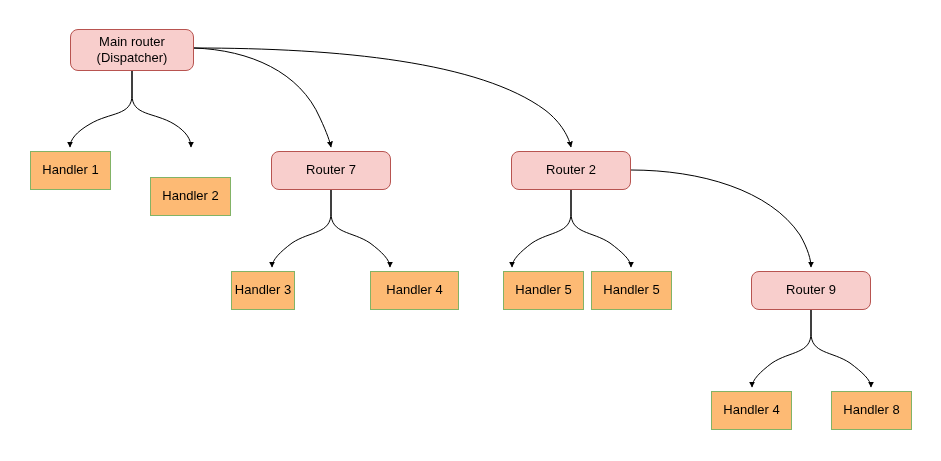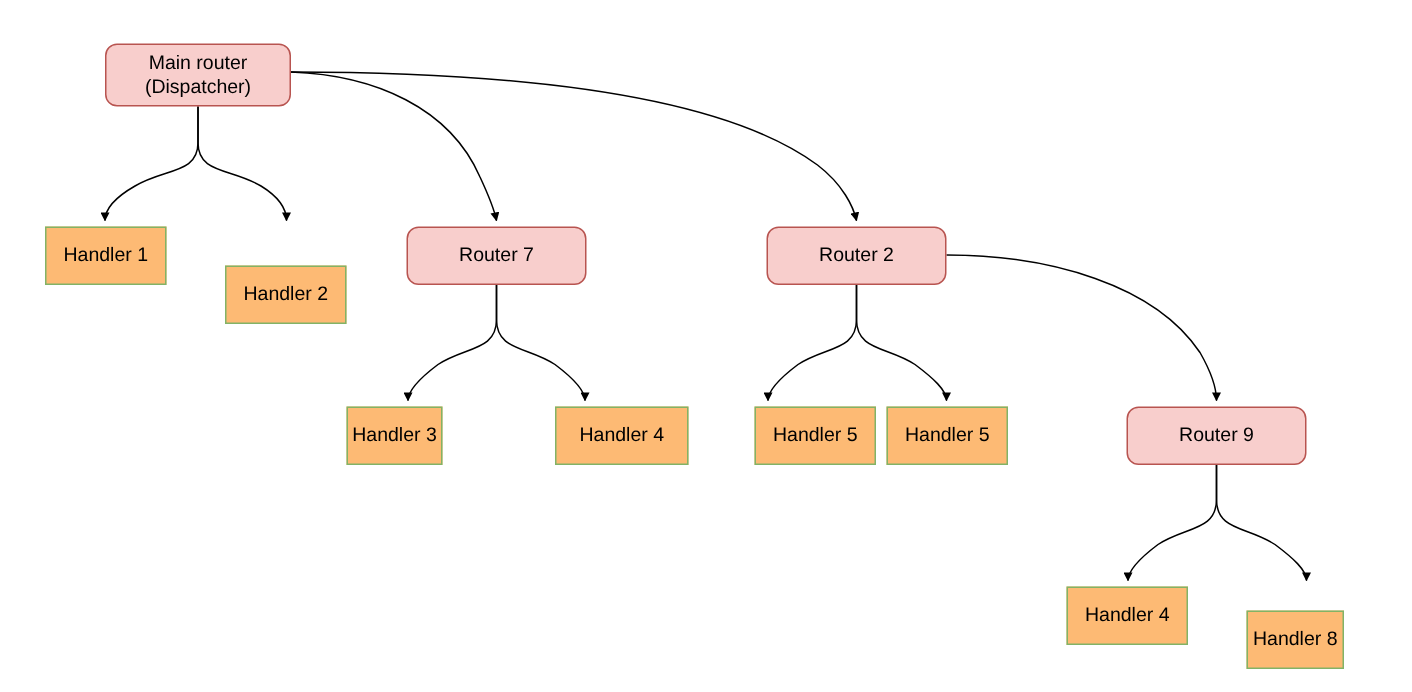--- a/index.html
+++ b/index.html
@@ -78,16 +78,16 @@
       <div class="node handler" style="left: 30px; top: 151px; width: 81px; height: 39px;"><span>Handler 1</span></div>
       <div class="node handler" style="left: 150px; top: 151px; width: 81px; height: 39px; margin-top: 26px;"><span>Handler 2</span></div>
       <div class="node router" style="left: 271px; top: 151px; width: 120px; height: 39px;"><span>Router 7</span></div>
       <div class="node router" style="left: 511px; top: 151px; width: 120px; height: 39px;"><span>Router 2</span></div>
       <div class="node handler" style="left: 231px; top: 271px; width: 64px; height: 39px;"><span>Handler 3</span></div>
       <div class="node handler" style="left: 370px; top: 271px; width: 89px; height: 39px;"><span>Handler 4</span></div>
       <div class="node handler" style="left: 471px; top: 271px; width: 81px; height: 39px; margin-left: 32px;"><span>Handler 5</span></div>
       <div class="node handler" style="left: 591px; top: 271px; width: 81px; height: 39px;"><span>Handler 5</span></div>
       <div class="node router" style="left: 751px; top: 271px; width: 120px; height: 39px;"><span>Router 9</span></div>
       <div class="node handler" style="left: 711px; top: 391px; width: 81px; height: 39px;"><span>Handler 4</span></div>
-      <div class="node handler" style="left: 831px; top: 391px; width: 65px; height: 39px; margin-top: 16px;"><span>Handler 8</span></div>
+      <div class="node handler" style="left: 831px; top: 391px; width: 81px; height: 39px;"><span>Handler 8</span></div>
     </div>
 
 </div>
 
 </body></html>

